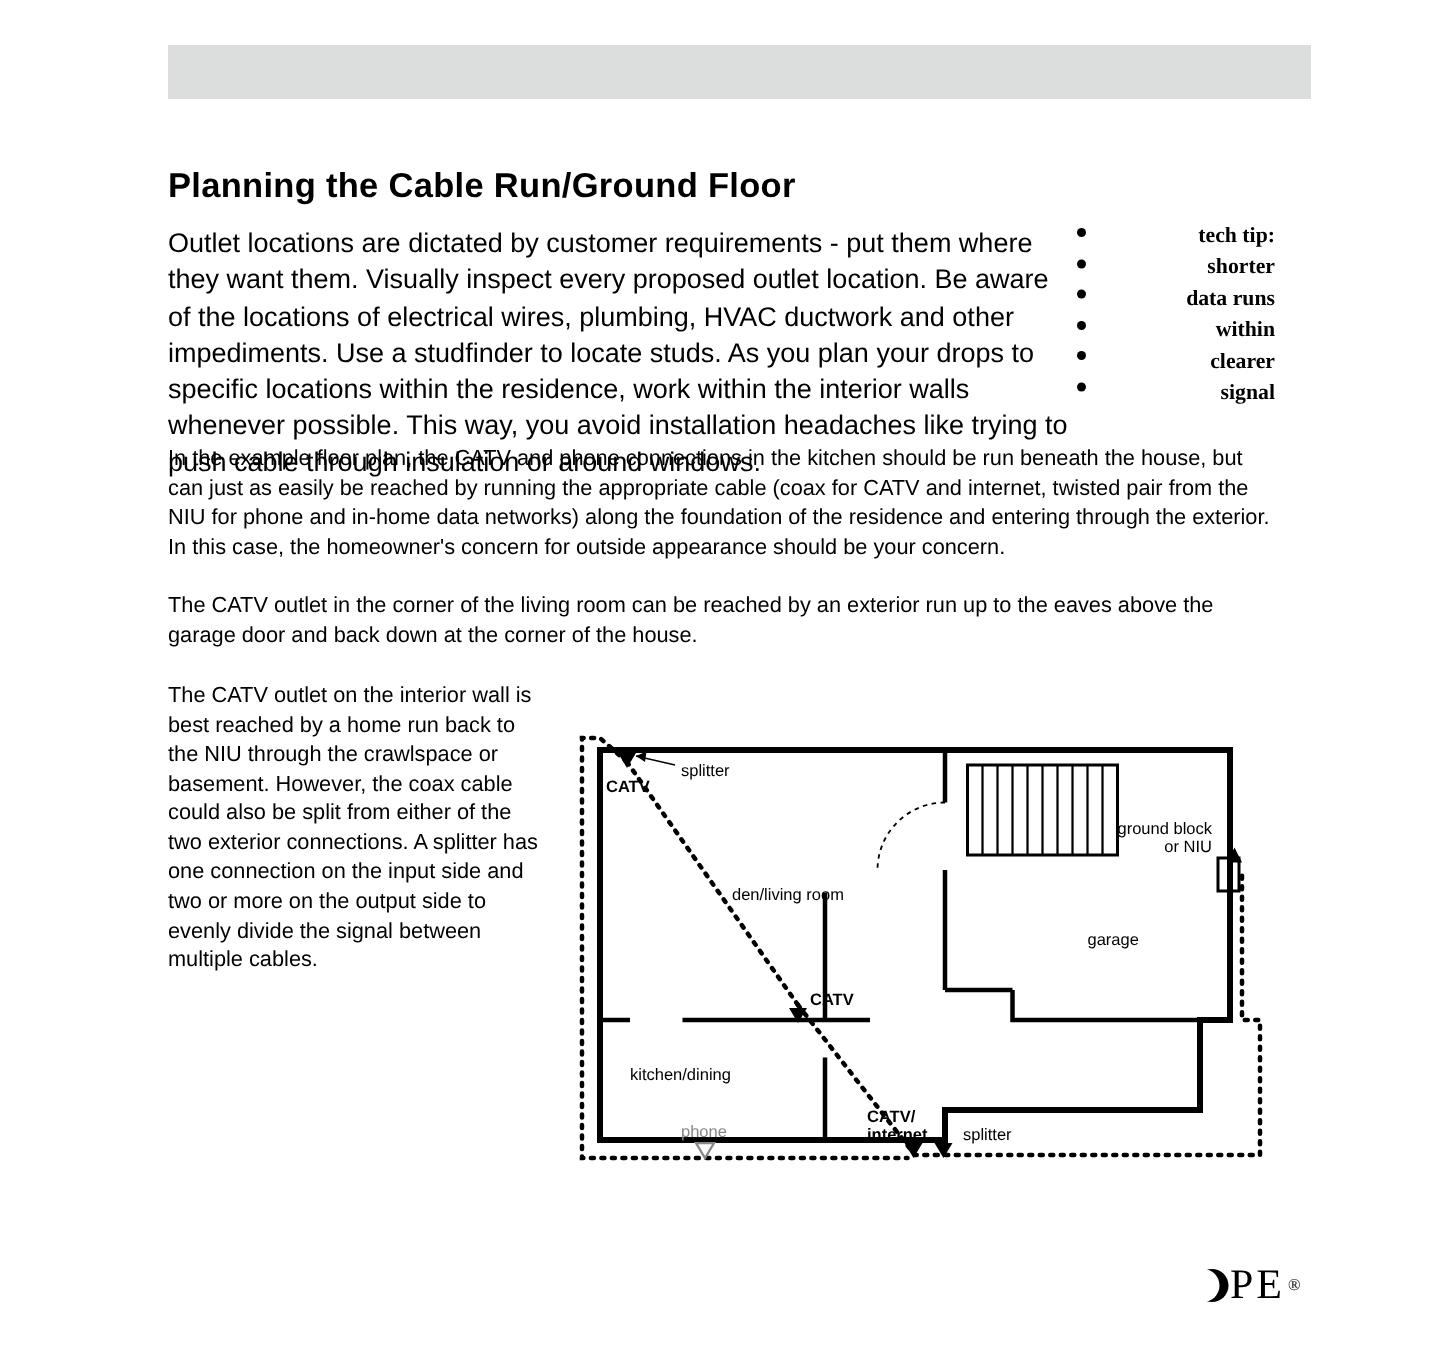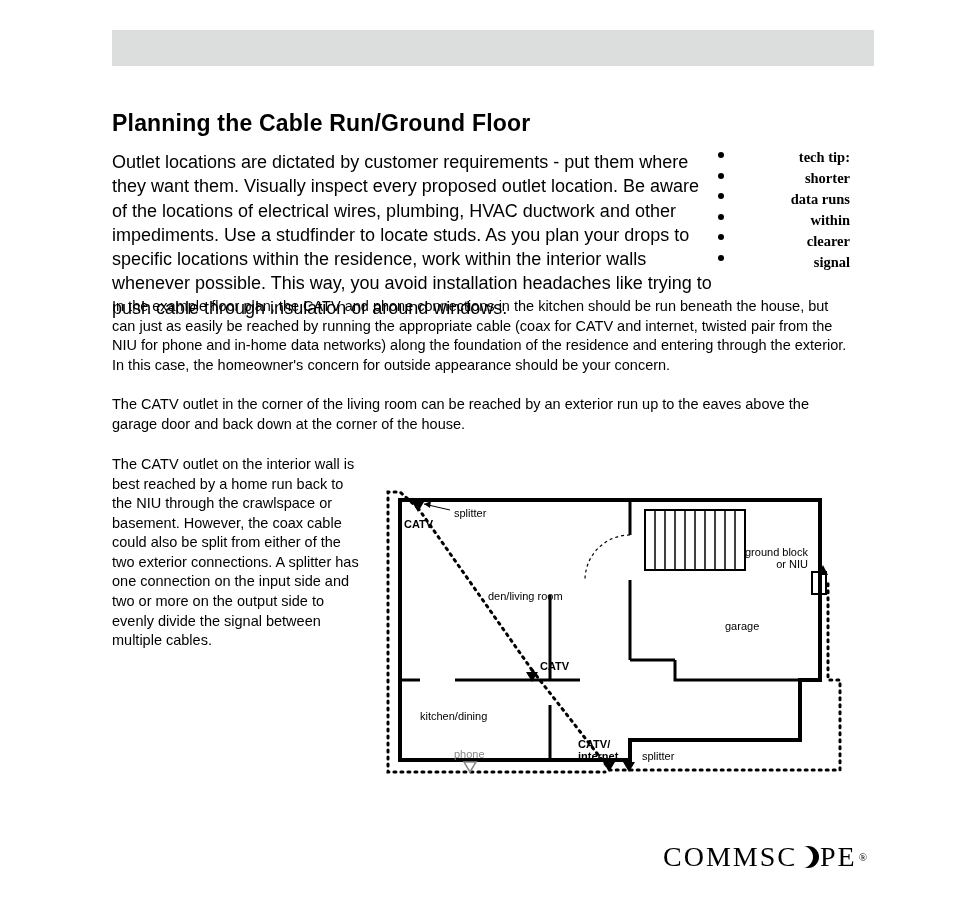--- a/index.html
+++ b/index.html
@@ -260,17 +260,16 @@
     <text x="160" y="190" font-weight="700">CATV</text>
     <text x="40" y="240">kitchen/dining</text>
     <text x="74" y="278" fill="#888">phone</text>
     <text x="198" y="268" font-weight="700">CATV/</text>
     <text x="198" y="280" font-weight="700">internet</text>
     <text x="262" y="280">splitter</text>
   </g>
 </svg>
 
 <div class="logo">
-  <span>COMMSC</span>
   <span class="crescent"></span>
   <span>PE</span>
   <span class="reg">®</span>
 </div>
 
 </body></html>

